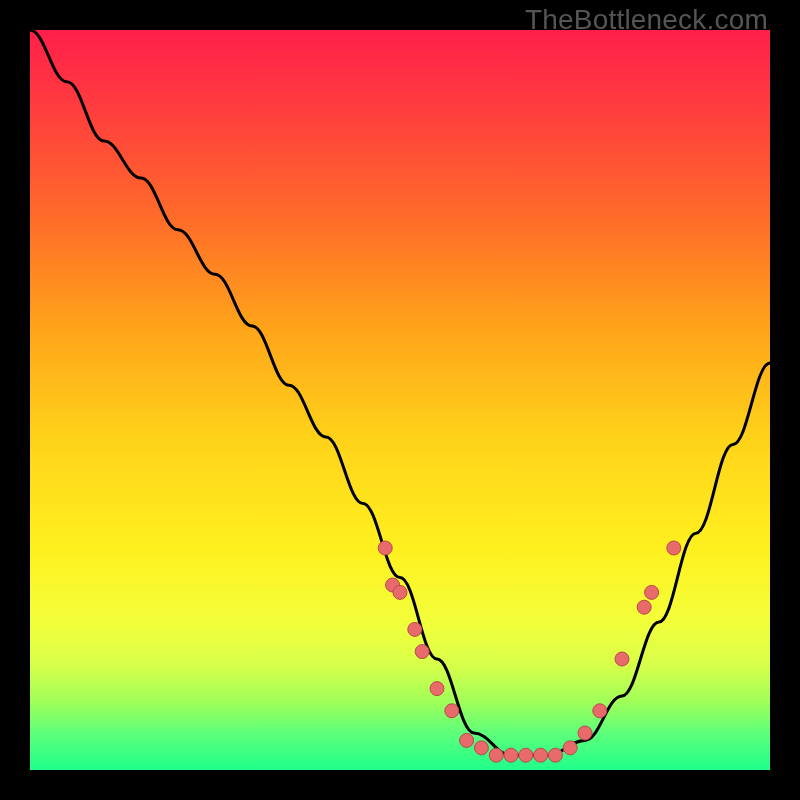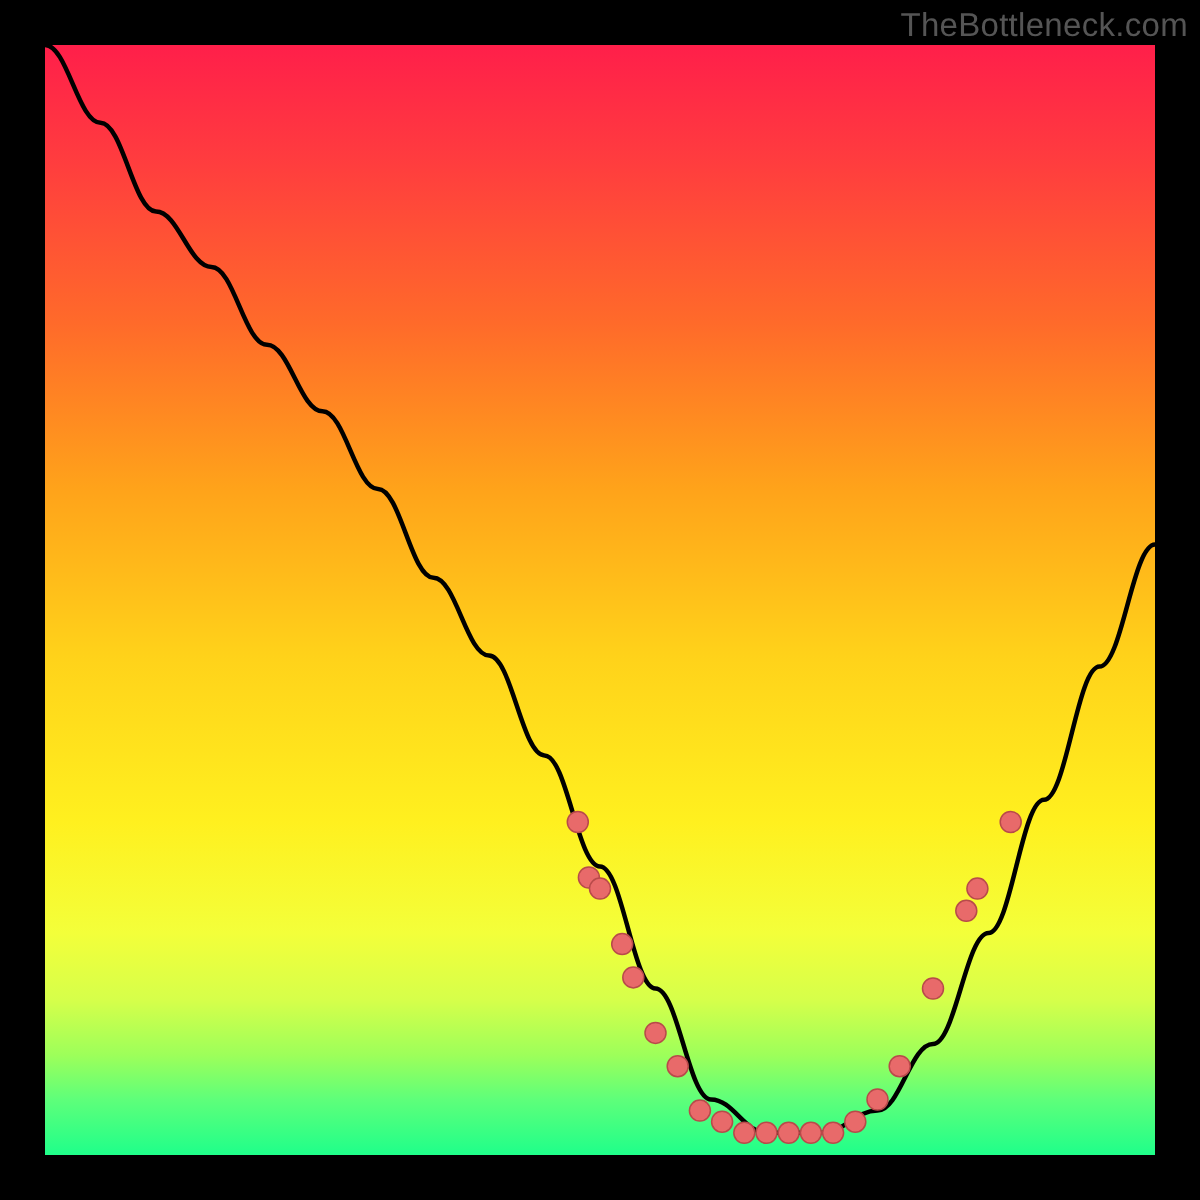--- a/index.html
+++ b/index.html
@@ -13,23 +13,23 @@
   }
   .frame {
     position: relative;
     width: 800px;
     height: 800px;
     background: #000;
   }
   .watermark {
     position: absolute;
     top: 4px;
-    right: 8px;
+    right: 32px;
     color: #555;
-    font-size: 22px;
+    font-size: 28px;
     font-weight: 500;
     letter-spacing: 0.2px;
     z-index: 10;
   }
   .plot {
     position: absolute;
     top: 30px;
     left: 30px;
     width: 740px;
     height: 740px;

